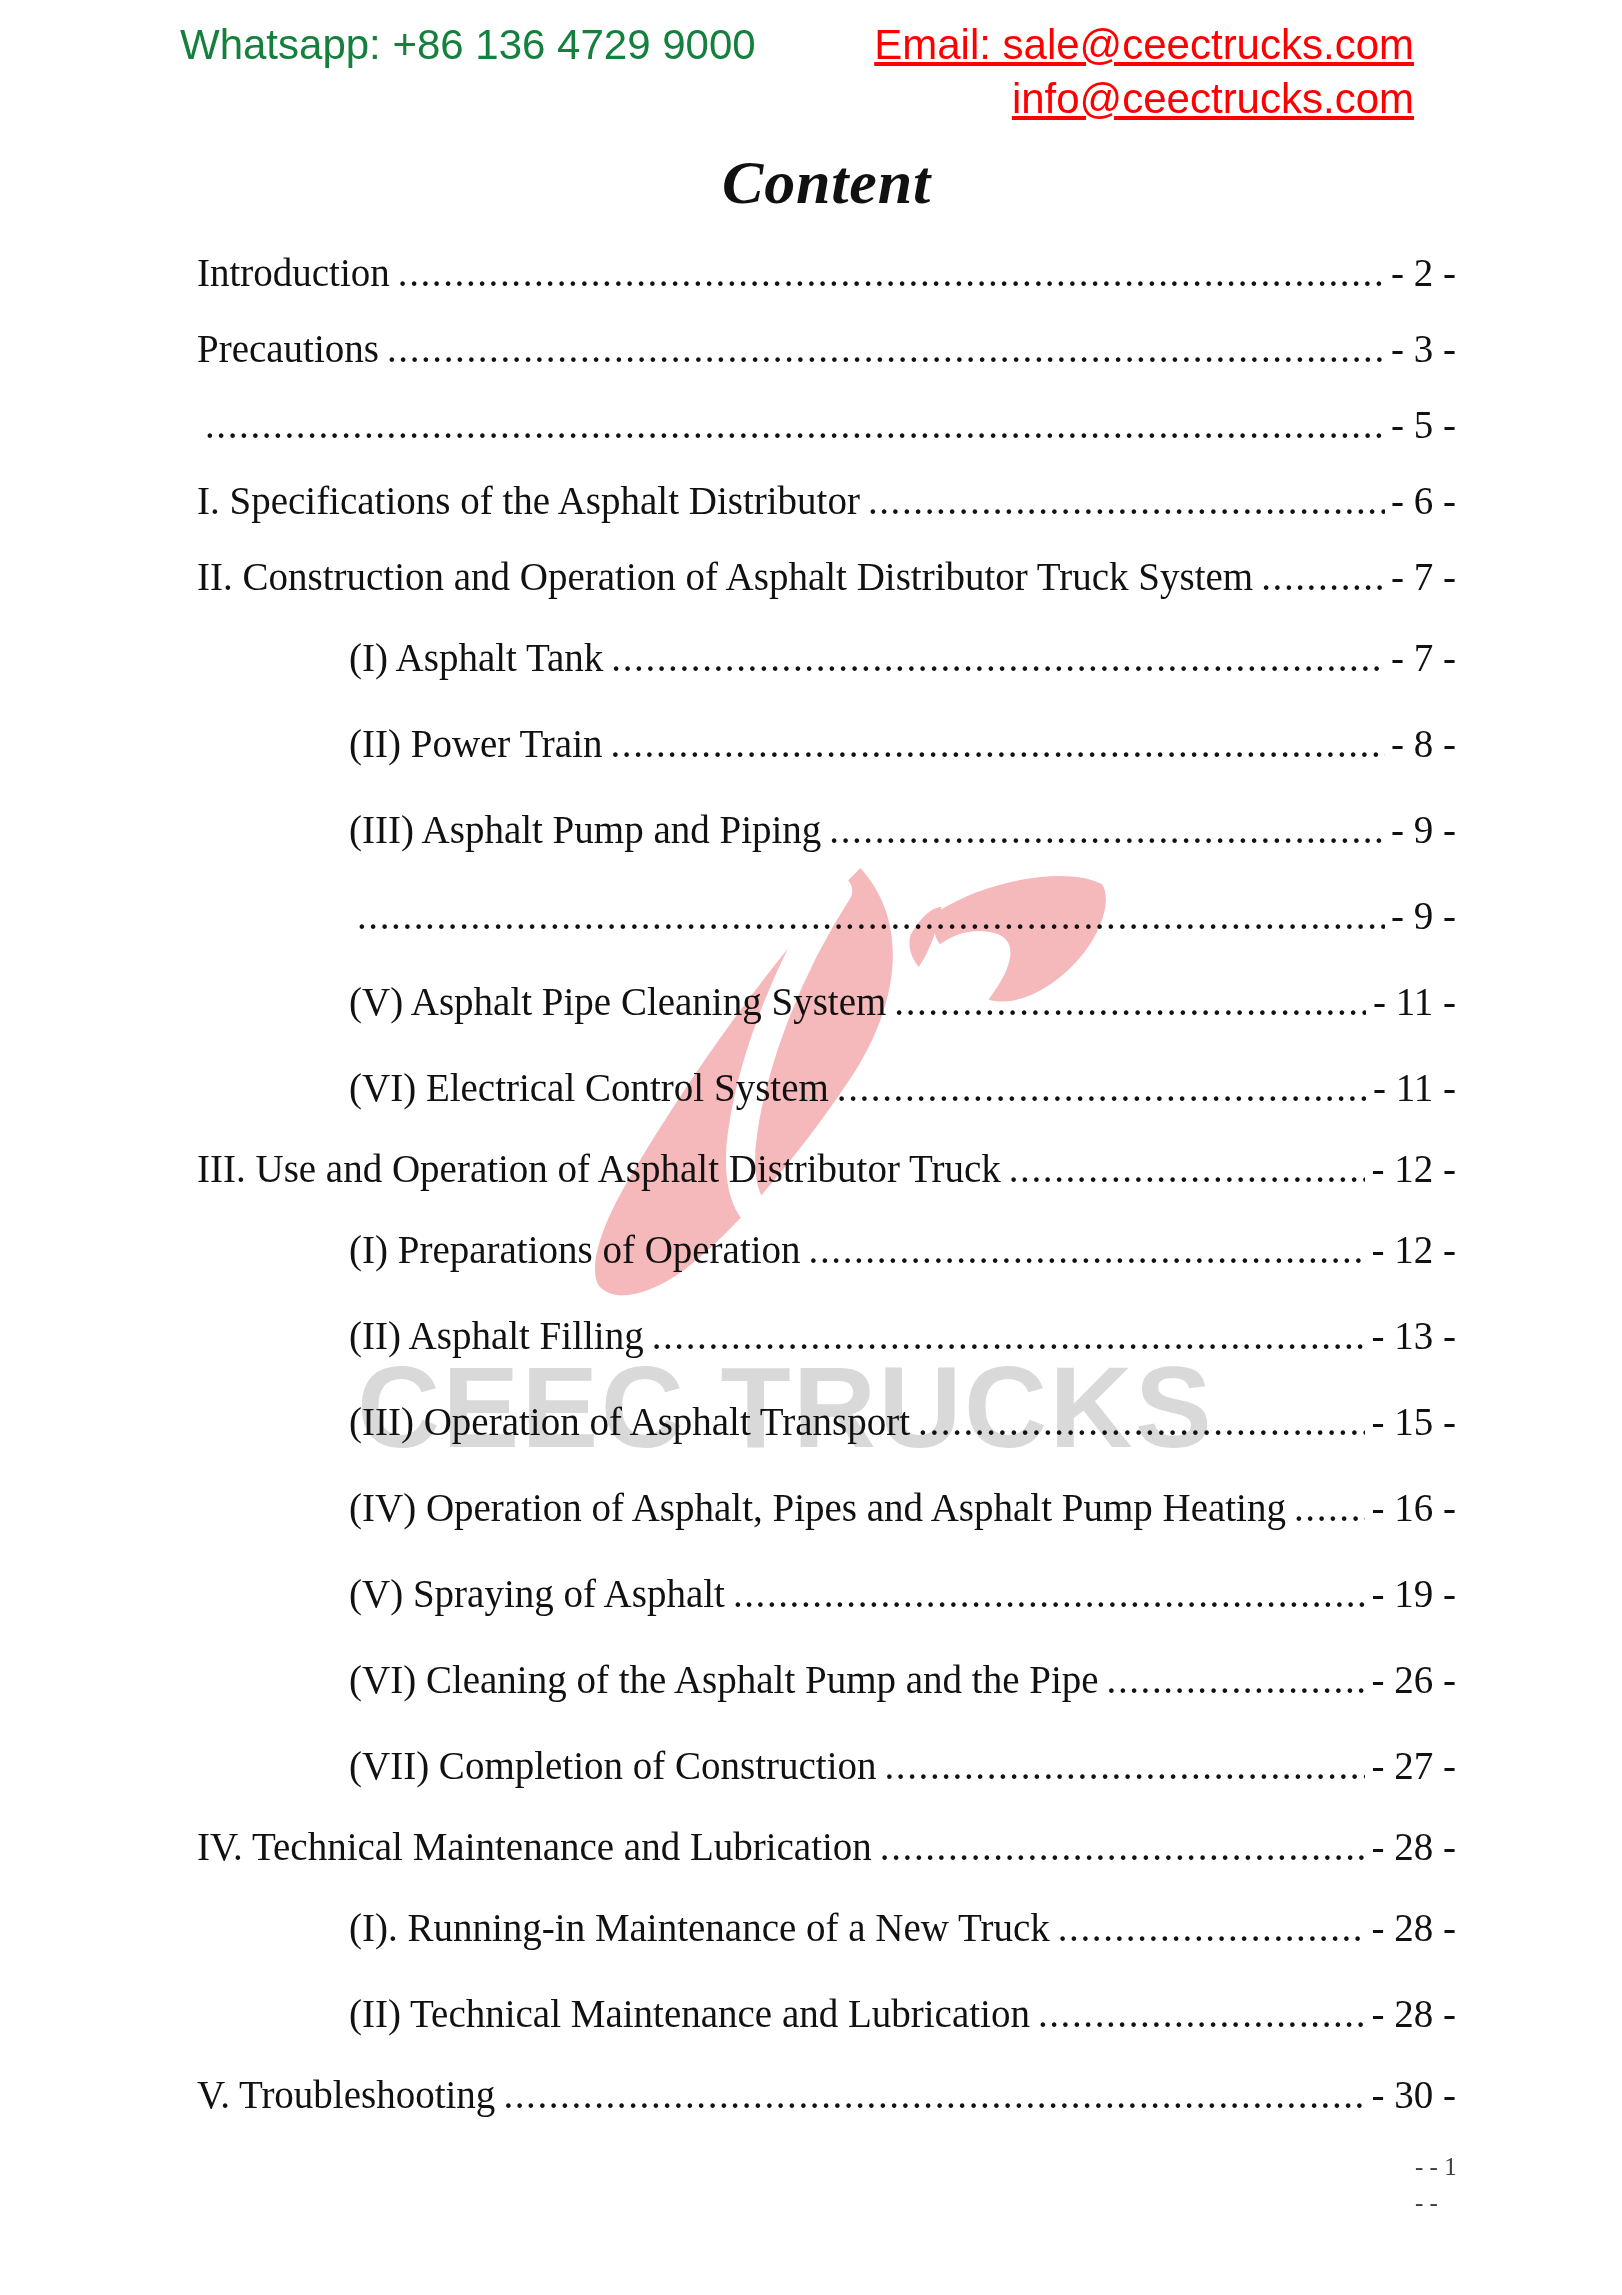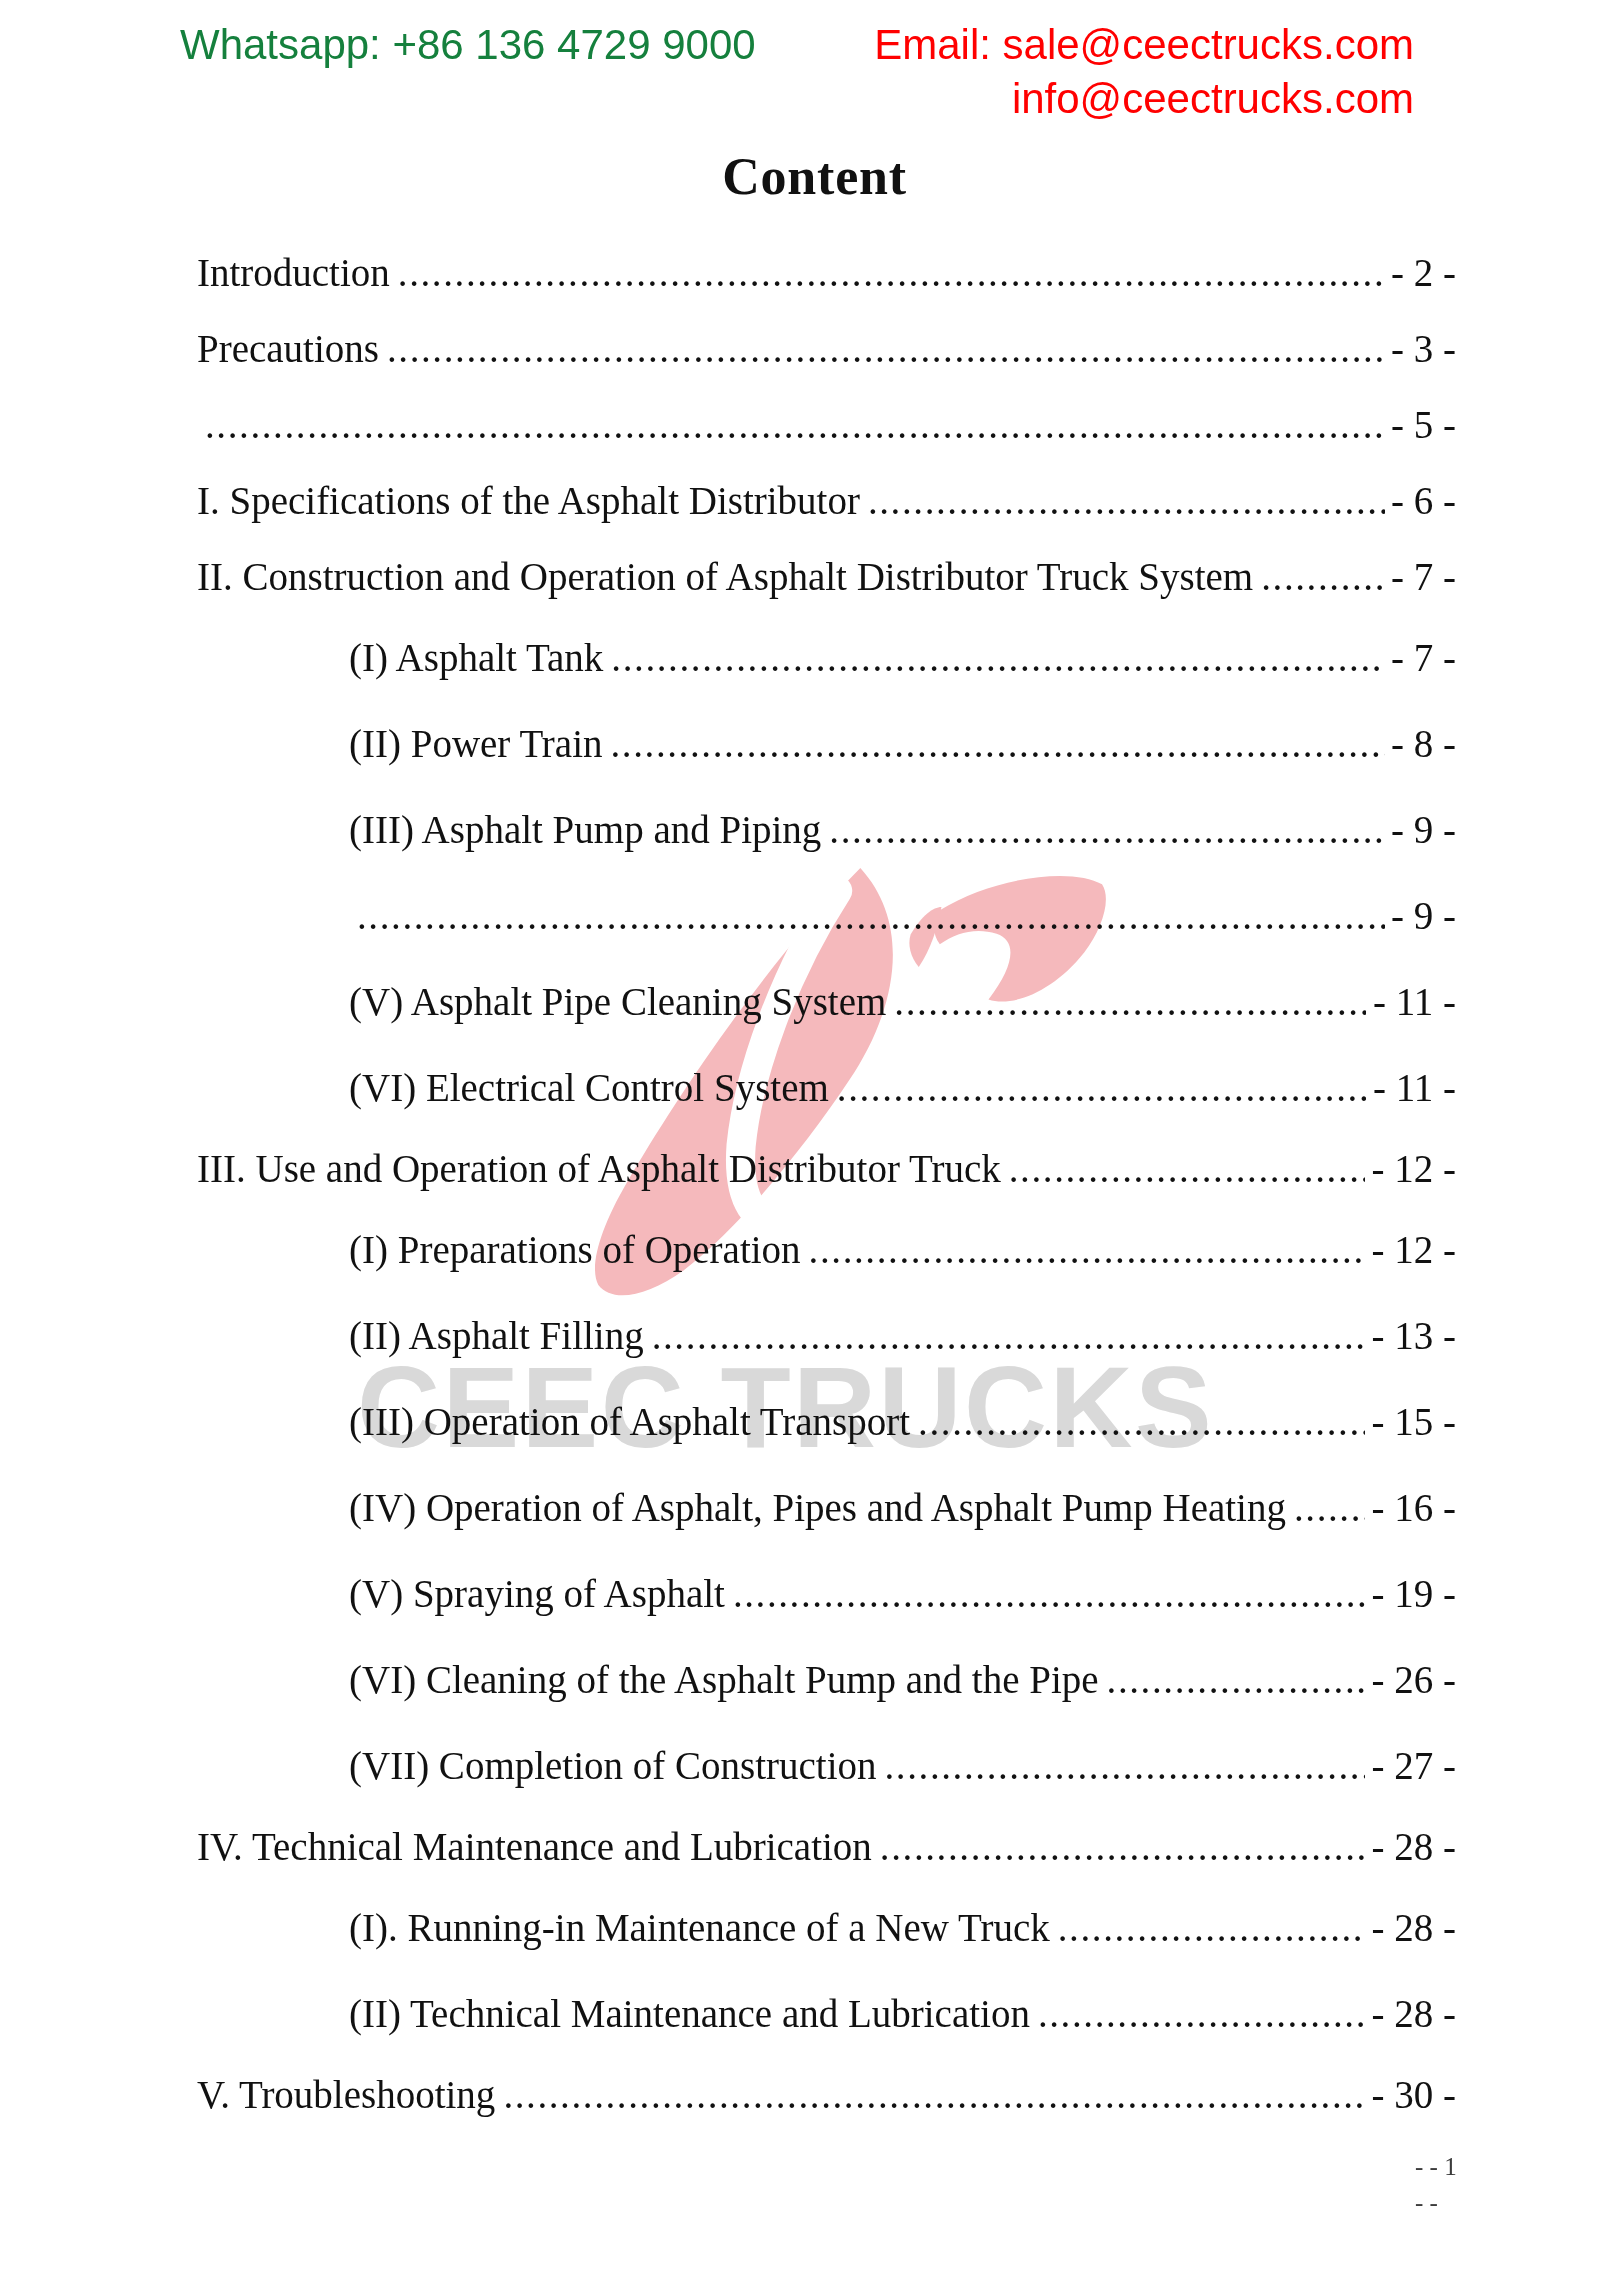--- a/index.html
+++ b/index.html
@@ -10,22 +10,22 @@
   
   .hdr{
     position:absolute;font-family:"Liberation Sans","DejaVu Sans",sans-serif;
     font-size:42px;line-height:54px;white-space:nowrap;
   }
   #hdr-left{left:180px;top:18px;width:537px;}
   #hdr-left .l2{text-align:right;}
   #hdr-right{right:208px;top:18px;text-align:right;}
   
   #page-title{
-    position:absolute;left:185px;top:151px;width:1259px;text-align:center;
-    font-size:52px;font-weight:bold;line-height:1;letter-spacing:0.8px;
+    position:absolute;left:197px;top:151px;width:1259px;text-align:center;
+    font-size:62px;font-weight:bold;line-height:1;letter-spacing:0.8px;font-style:italic;
   }
   
   #logo-watermark{position:absolute;left:560px;top:860px;width:552px;height:438px;z-index:0;}
   #text-watermark{
     position:absolute;left:341px;top:1350px;z-index:1;
     font-family:"Liberation Sans","DejaVu Sans",sans-serif;
     font-size:115px;font-weight:bold;letter-spacing:2.4px;line-height:1;white-space:nowrap;
   }
   
   #toc{position:absolute;left:197px;top:235px;width:1259px;z-index:2;}
@@ -45,21 +45,21 @@
     position:absolute;left:1415px;top:2149px;z-index:2;
     font-size:25px;line-height:36px;color:#3c3c3c;white-space:nowrap;
   }
 </style>
 </head>
 <body>
 
 <div class="hdr" id="hdr-left" style="color: #15803d;">
   <div class="l1">Whatsapp: +86 136 4729 9000</div>
 </div>
-<div class="hdr" id="hdr-right" style="color: rgb(255, 0, 0);">
+<div class="hdr" id="hdr-right" style="color: rgb(255, 0, 0); text-decoration: underline;">
   <div class="l1">Email: sale@ceectrucks.com</div>
   <div class="l2">info@ceectrucks.com</div>
 </div>
 
 <div id="page-title" style="color: rgb(17, 17, 17);">Content</div>
 
 <svg id="logo-watermark" viewBox="0 0 680 540" xmlns="http://www.w3.org/2000/svg" aria-hidden="true">
 
   <path class="logo-pink" d="
     M370,10

